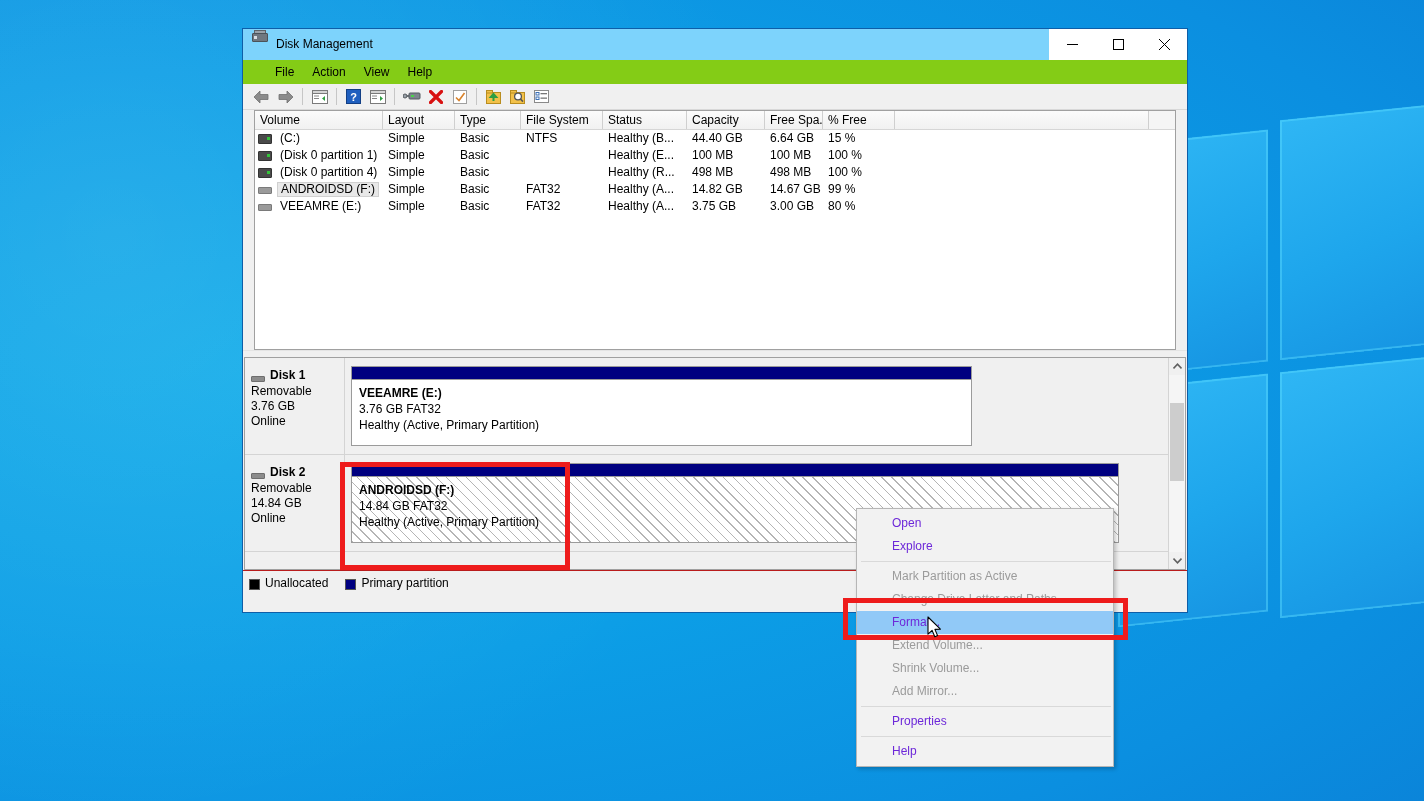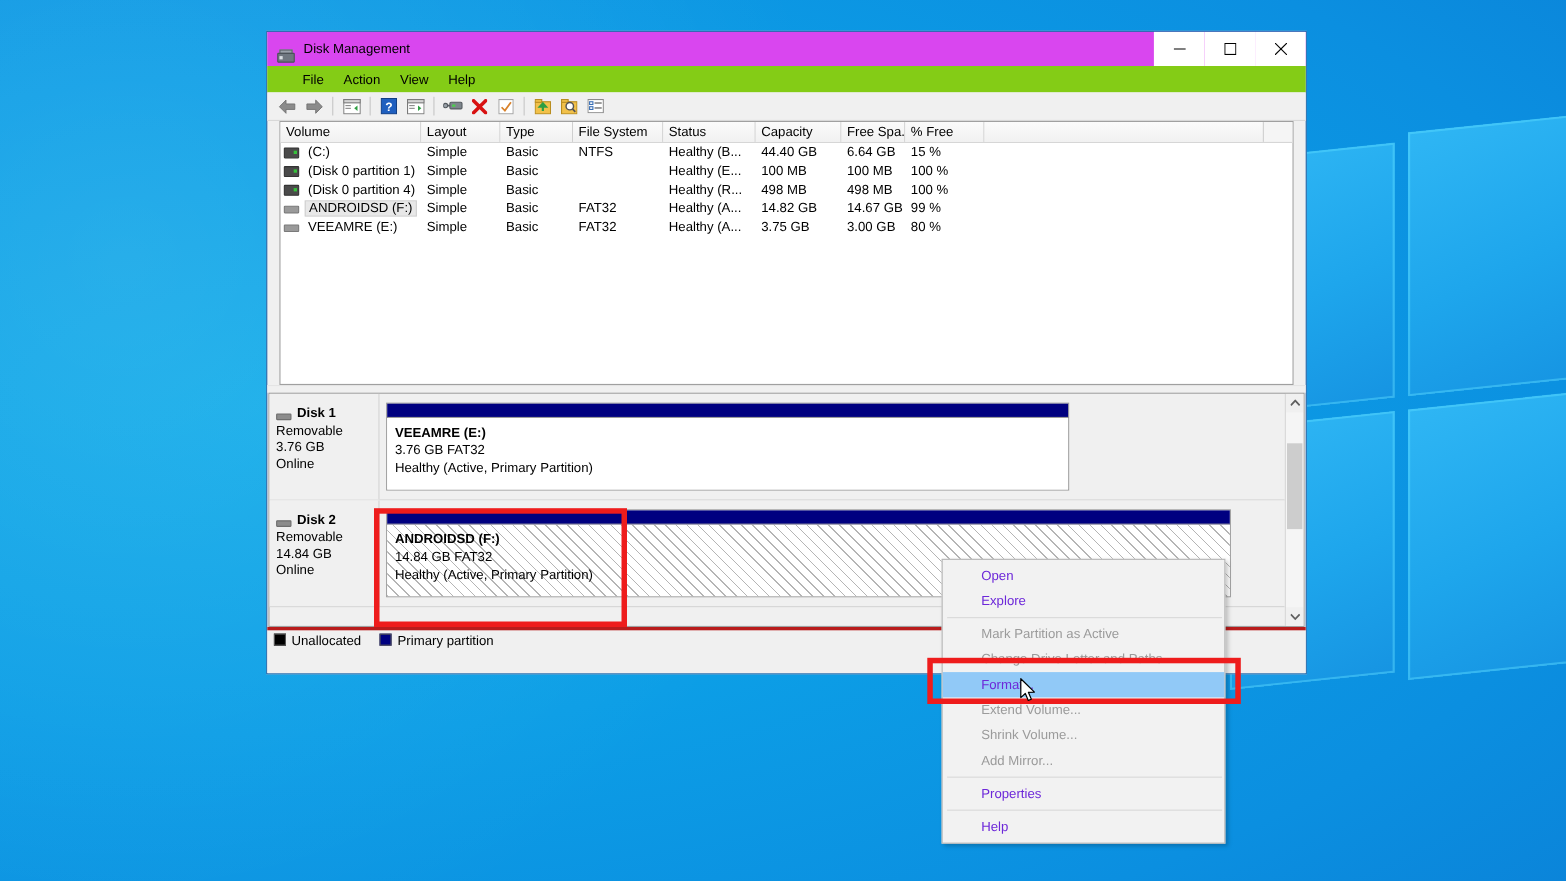--- a/index.html
+++ b/index.html
@@ -59,23 +59,23 @@
     height: 585px;
     background: #f0f0f0;
     border: 1px solid #0e5ea8;
     display: flex;
     flex-direction: column;
   }
 
   
   .titlebar {
     height: 31px;
-    background: #d946ef;
-    display: flex;
-    align-items: flex-end;
+    background: #7dd3fc;
+    display: flex;
+    align-items: flex-start;
     flex: 0 0 auto;
     position: relative;
   }
   .title-icon {
     width: 16px; height: 16px;
     margin-left: 9px; margin-right: 8px;
     position: relative;
     flex: 0 0 auto;
   }
   .title-icon .disk-body {
@@ -352,25 +352,25 @@
     left: 1px; right: 1px;
     top: 28px;
     height: 78px;
     background: #cdcdcd;
   }
 
   
   .legend {
     height: 20px;
     display: flex;
-    align-items: center;
+    align-items: flex-end;
     padding-left: 6px;
     gap: 5px;
     background: #f0f0f0;
-    border-top: 3px solid #b91c1c;
+    border-top: 1px solid #b91c1c;
     flex: 0 0 auto;
   }
   .legend .sw {
     width: 11px; height: 11px;
     border: 1px solid #555;
     flex: 0 0 auto;
   }
   .legend .lab {
     font-size: 12px;
     color: #000;

